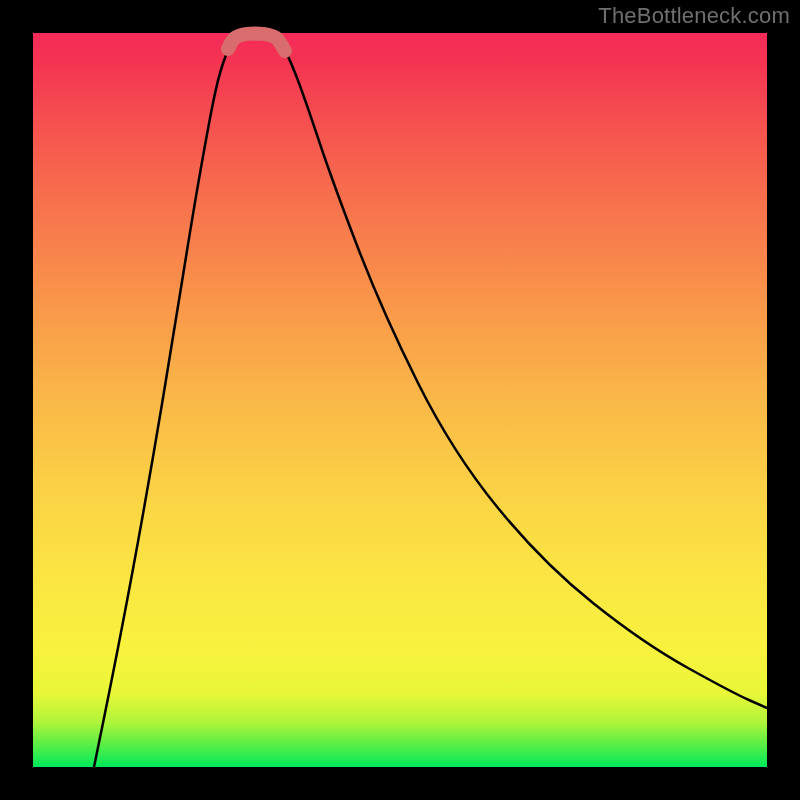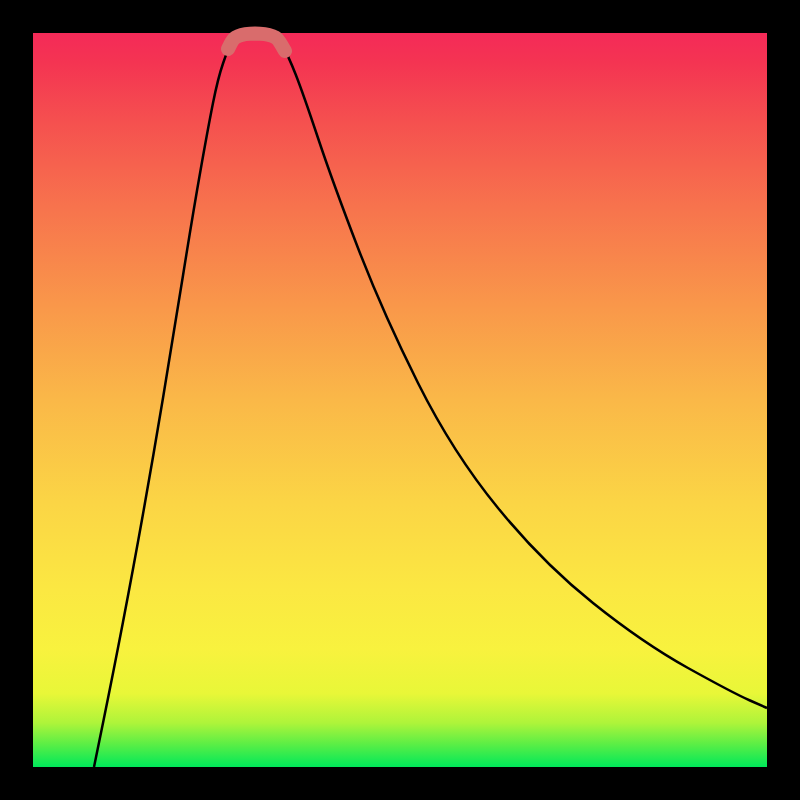--- a/index.html
+++ b/index.html
@@ -58,20 +58,21 @@
     top: 0;
     width: 734px;
     height: 734px;
     overflow: visible;
   }
 </style>
 </head>
 <body>
 
 <div class="frame">
+  <div class="watermark">TheBottleneck.com</div>
   <div class="plot">
     <svg class="curve" viewBox="0 0 734 734" preserveAspectRatio="none">
       <path d="M61 734 Q 61 734 70.5 687.5 Q 80 641 90 589 Q 100 537 110 481 Q 120 425 130 365 Q 140 305 150 242.5 Q 160 180 167.5 137.5 Q 175 95 180 70 Q 185 45 190 30.5 Q 195 16 197.5 11 Q 200 6 202.5 4.5 L 205 3" id="path-left" fill="none" stroke="#000000" stroke-width="2.5"></path>
       <path d="M240 3 Q 240 3 242.5 4.5 Q 245 6 250 14 Q 255 22 262.5 41 Q 270 60 285 105 Q 300 150 325 215 Q 350 280 385 350 Q 420 420 465 475 Q 510 530 560 570 Q 610 610 655 635 Q 700 660 717 667.5 L 734 675" id="path-right" fill="none" stroke="#000000" stroke-width="2.5"></path>
       <path d="M195 16 Q 195 16 197.5 11 Q 200 6 202.5 4.5 Q 205 3 208.5 2 Q 212 1 217 0.75 Q 222 0.5 227 0.75 Q 232 1 236 2 Q 240 3 242.5 4.5 Q 245 6 248.5 12 L 252 18" id="path-bottom" fill="none" stroke="#d96c6c" stroke-width="14" stroke-linecap="round" stroke-linejoin="round"></path>
     </svg>
   </div>
 </div>
 
 </body></html>

